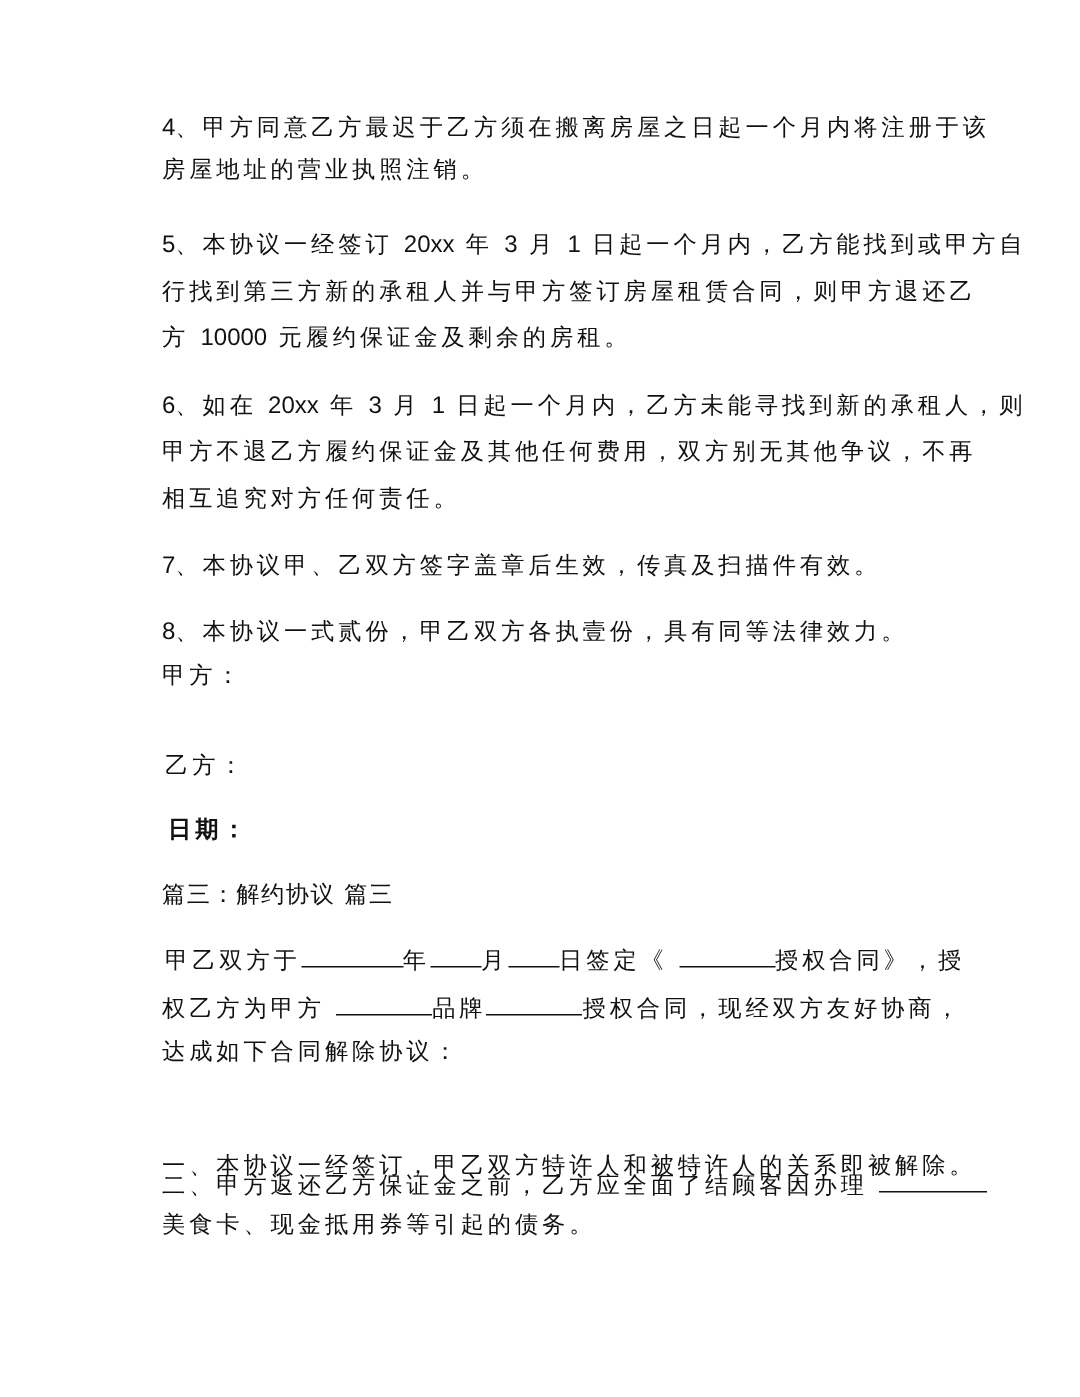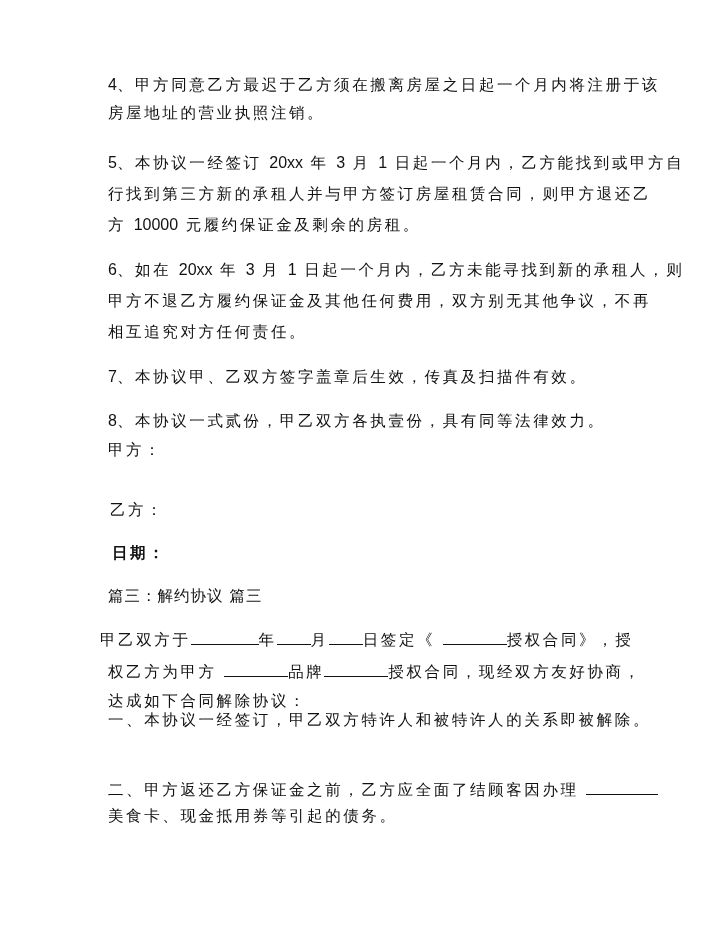--- a/index.html
+++ b/index.html
@@ -26,19 +26,19 @@
 
 <div class="line" style="top:367px;"><span class="num">7</span><span>、本协议甲、乙双方签字盖章后生效，传真及扫描件有效。</span></div>
 <div class="line" style="top:411px;"><span class="num">8</span><span>、本协议一式贰份，甲乙双方各执壹份，具有同等法律效力。</span></div>
 
 <div class="line" style="top:440px;">甲方：</div>
 <div class="line" style="top:500px; left:110px;">乙方：</div>
 <div class="line" style="top:543px; left:112px;font-weight:bold;">日期：</div>
 
 <div class="line bold" style="top:586px;">篇三：解约协议 篇三</div>
 
-<div class="line" style="top:628px; left:100px;"><span>甲乙双方于</span><span class="blank" style="width:68px;"></span><span>年</span><span class="blank" style="width:34px;"></span><span>月</span><span class="blank" style="width:34px;"></span><span>日签定《 </span><span class="blank" style="width:64px;"></span><span>授权合同》，授</span></div>
+<div class="line" style="top:628px; left:110px;"><span>甲乙双方于</span><span class="blank" style="width:68px;"></span><span>年</span><span class="blank" style="width:34px;"></span><span>月</span><span class="blank" style="width:34px;"></span><span>日签定《 </span><span class="blank" style="width:64px;"></span><span>授权合同》，授</span></div>
 <div class="line" style="top:660px;"><span>权乙方为甲方 </span><span class="blank" style="width:64px;"></span><span>品牌</span><span class="blank" style="width:64px;"></span><span>授权合同，现经双方友好协商，</span></div>
 <div class="line" style="top:691px;">达成如下合同解除协议：</div>
 
-<div class="line" style="top:710px;text-align:right;">一、本协议一经签订，甲乙双方特许人和被特许人的关系即被解除。</div>
+<div class="line" style="top:767px;text-align:right;">一、本协议一经签订，甲乙双方特许人和被特许人的关系即被解除。</div>
 <div class="line" style="top:778px;"><span>二、甲方返还乙方保证金之前，乙方应全面了结顾客因办理 </span><span class="blank" style="width:72px;"></span></div>
 <div class="line" style="top:806px;">美食卡、现金抵用券等引起的债务。</div>
 
 </body></html>

